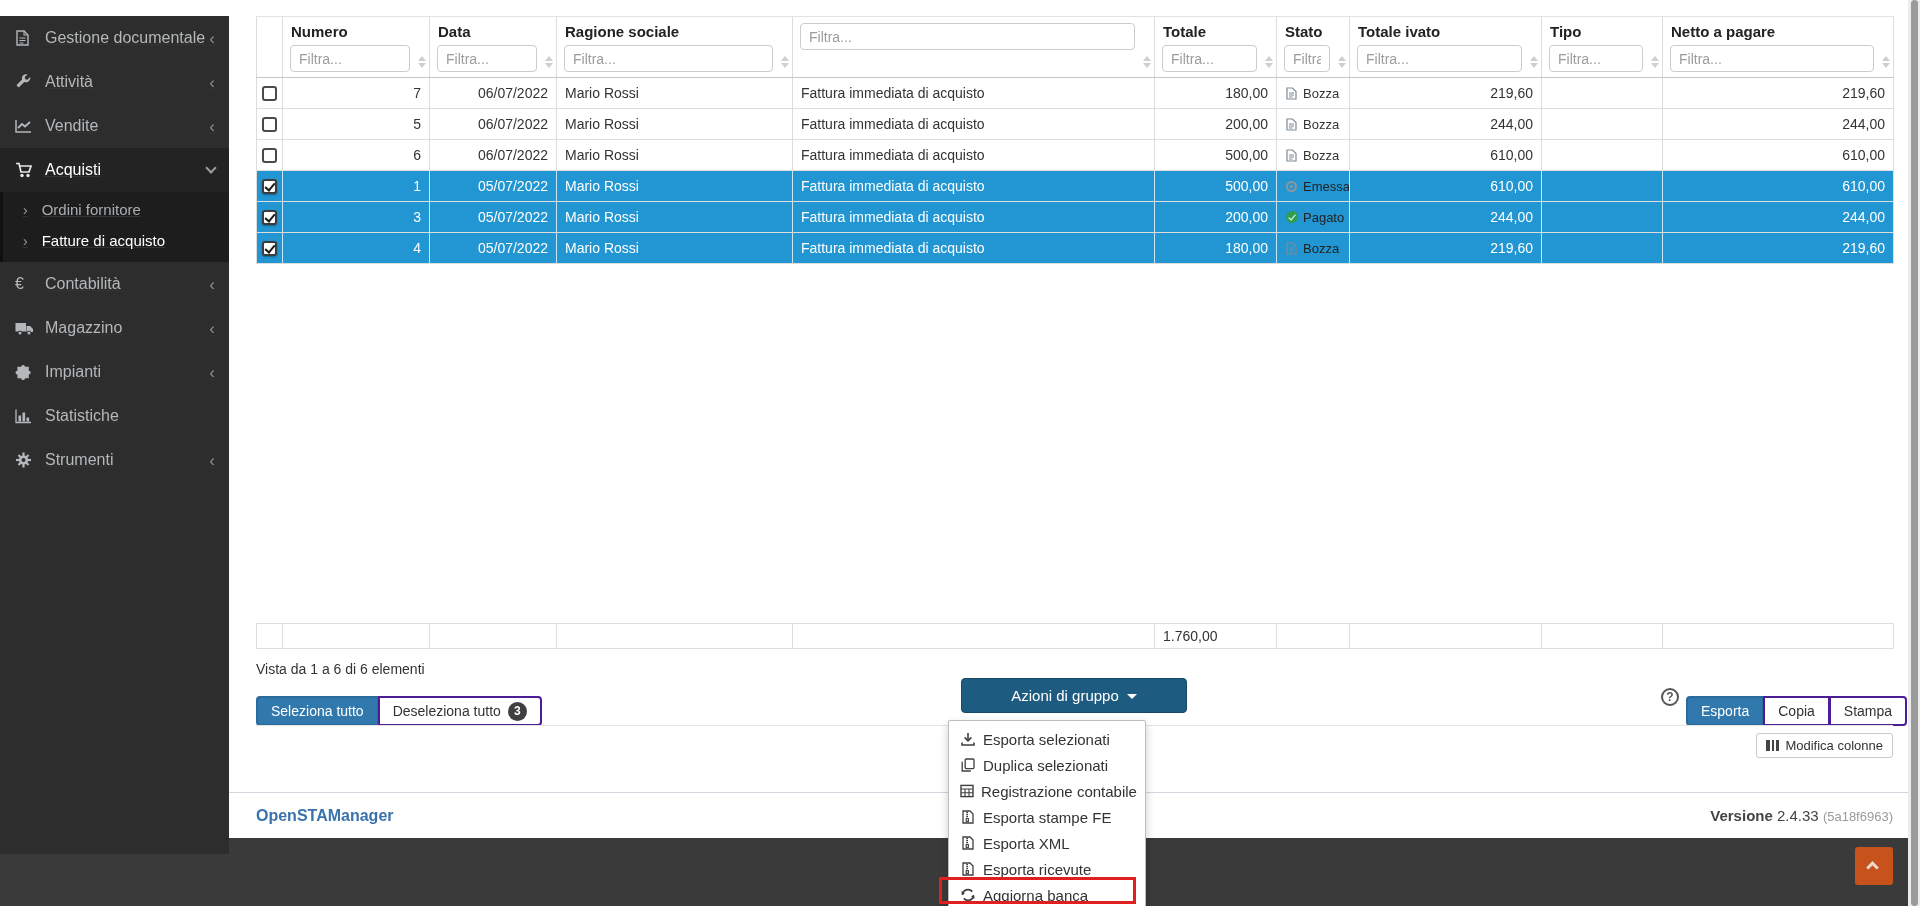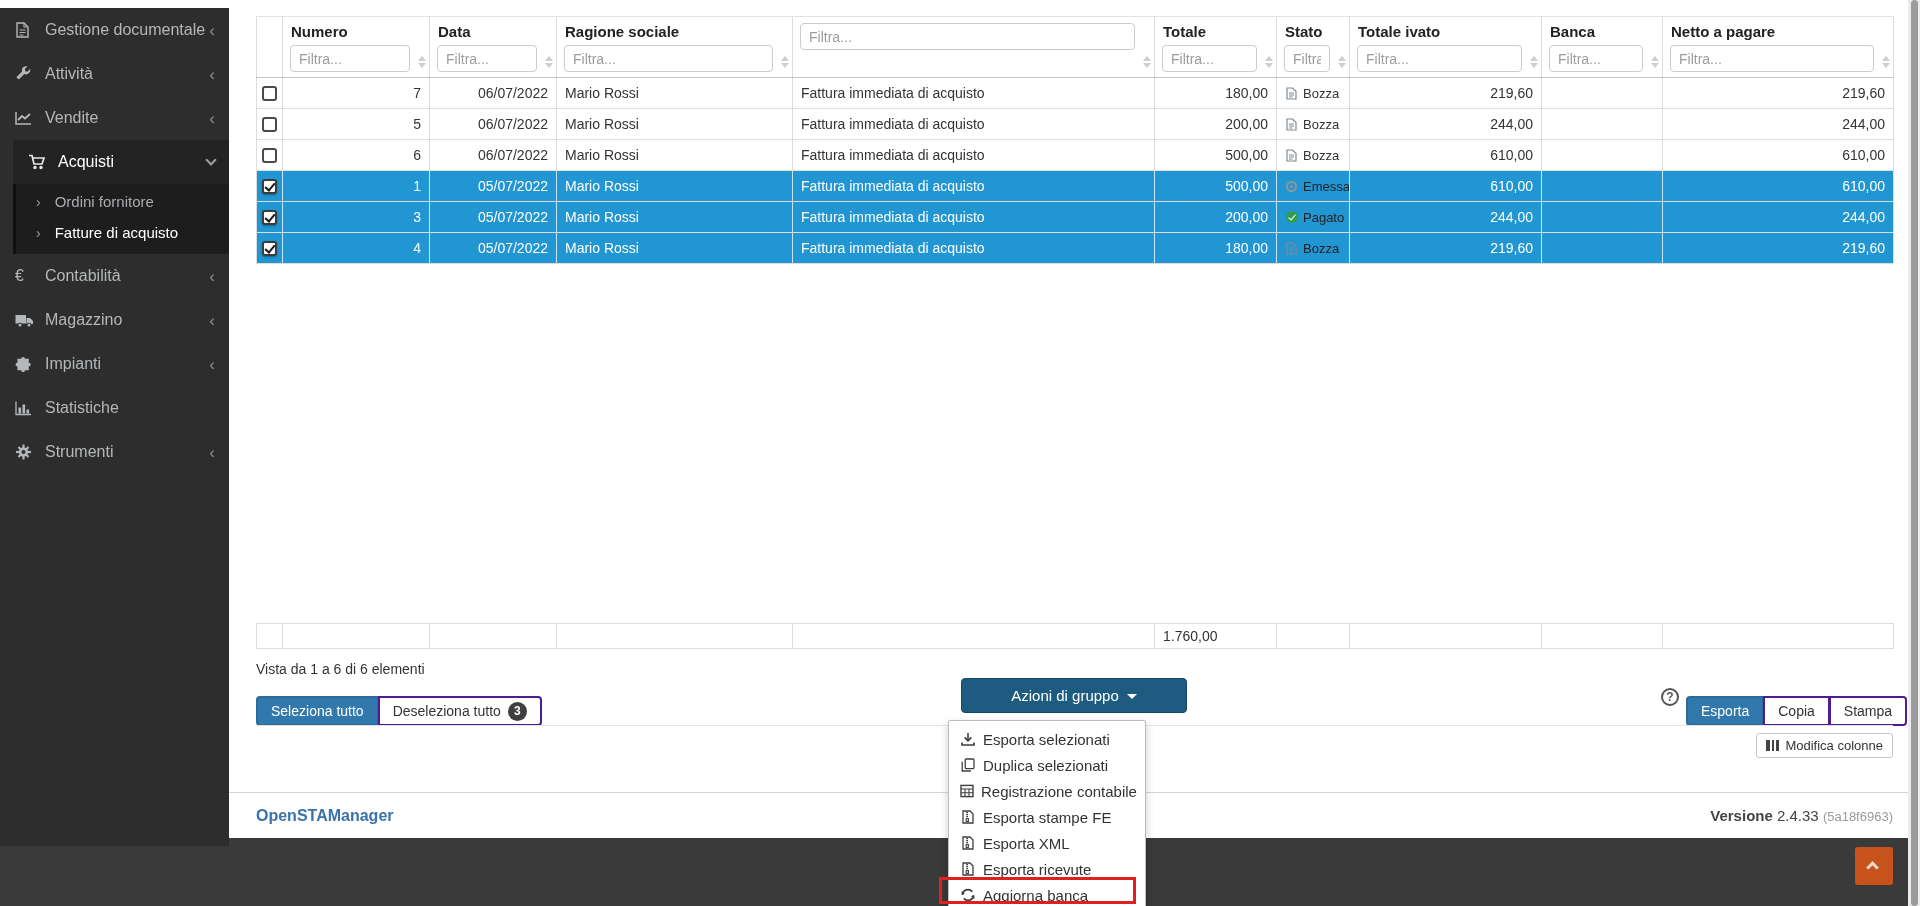--- a/index.html
+++ b/index.html
@@ -1,25 +1,25 @@
 <!DOCTYPE html>
 <html style="--blue-row: #2196d3; --btn-blue: #3178ac; --dark-blue: #1d5b80; --red: #e01f1f; --orange: #c8521c; --green: #2f9e4e; --link: #3a72ab;"><head>
 <meta charset="utf-8">
 <style>
   * { box-sizing: border-box; margin: 0; padding: 0; }
   html,body { width:1920px; height:906px; overflow:hidden; }
   body { font-family:"Liberation Sans", sans-serif; color:#333; background:#fff; }
   .screen { position:relative; width:1920px; height:906px; background:#fff; overflow:hidden; }
 
   
-  .sidebar { position:absolute; left:0; top:8px; width:229px; height:838px; background:#2d2d2d; z-index:2; }
+  .sidebar { position:absolute; left:0; top:16px; width:229px; height:838px; background:#2d2d2d; z-index:2;text-decoration:underline; }
   .side-item { height:44px; display:flex; align-items:center; padding:0 14px 0 15px; font-size:16px; color:#b4b8bb; cursor:pointer; }
   .side-item .ico { width:30px; display:flex; align-items:center; color:#b4b8bb; }
   .side-item .chev { margin-left:auto; color:#8b8f93; font-size:17px; line-height:1; }
-  .side-section.open { background:#4d7c0f;margin-left:13px; }
+  .side-section.open { background:#4d7c0f; }
   .side-section.open > .side-item { color:#fff; background:#232323; }
   .side-section.open > .side-item .ico { color:#e8e8e8; }
   .chev-down { width:8px; height:8px; border-right:2px solid #9a9ea2; border-bottom:2px solid #9a9ea2; transform:rotate(45deg); margin-left:auto; margin-top:-4px; }
   .submenu { background:#1d1d1d; border-left:3px solid #101010; padding:2px 0 6px 0; }
   .sub-item { height:31px; display:flex; align-items:center; padding-left:20px; font-size:15px; color:#a9adb1; cursor:pointer; }
   .sub-item .arrow { color:#9a9ea2; margin-right:14px; font-size:14px; }
   .sub-item.active { color:#ffffff; }
 
   
   .main { position:absolute; left:229px; top:0; width:1691px; height:838px; background:#fff; z-index:1; }
@@ -298,21 +298,21 @@
           </div>
           <div class="th c7">
             <span class="lbl">Totale ivato</span>
             <input placeholder="Filtra..." style="">
             <span class="sorters">
               <span class="car-up"></span>
               <span class="car-dn"></span>
             </span>
           </div>
           <div class="th c8">
-            <span class="lbl">Banca</span>
+            <span class="lbl">Tipo</span>
             <input placeholder="Filtra..." style="">
             <span class="sorters">
               <span class="car-up"></span>
               <span class="car-dn"></span>
             </span>
           </div>
           <div class="th c9">
             <span class="lbl">Netto a pagare</span>
             <input placeholder="Filtra..." style="">
             <span class="sorters">

